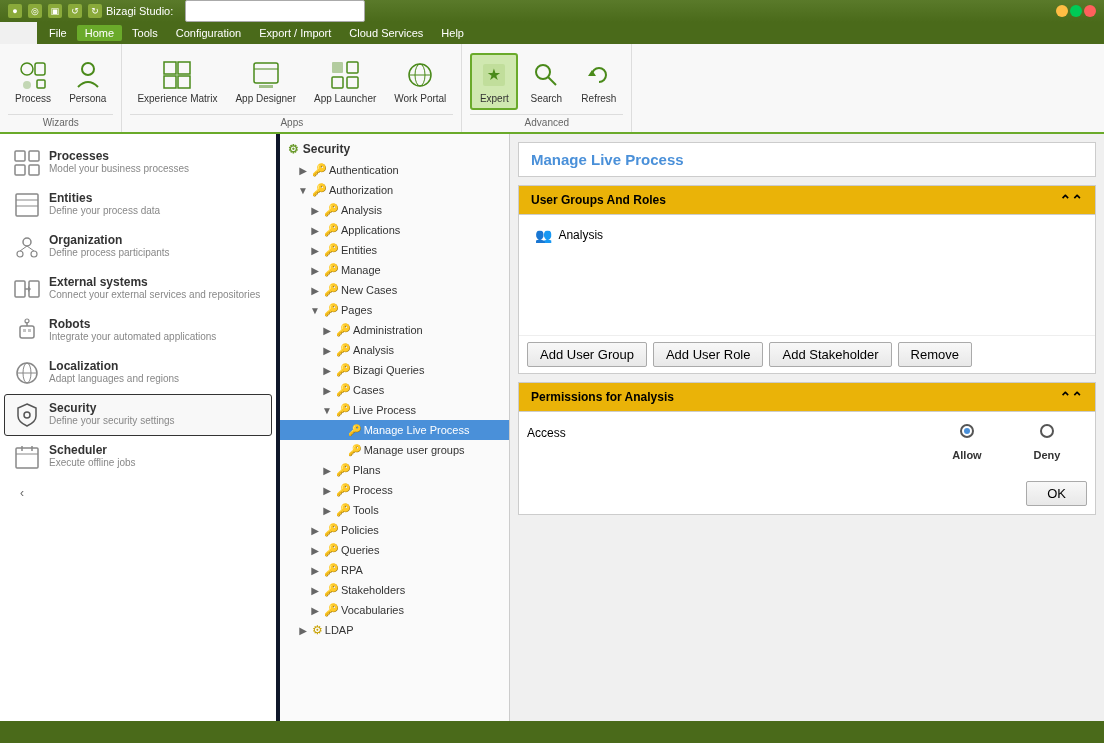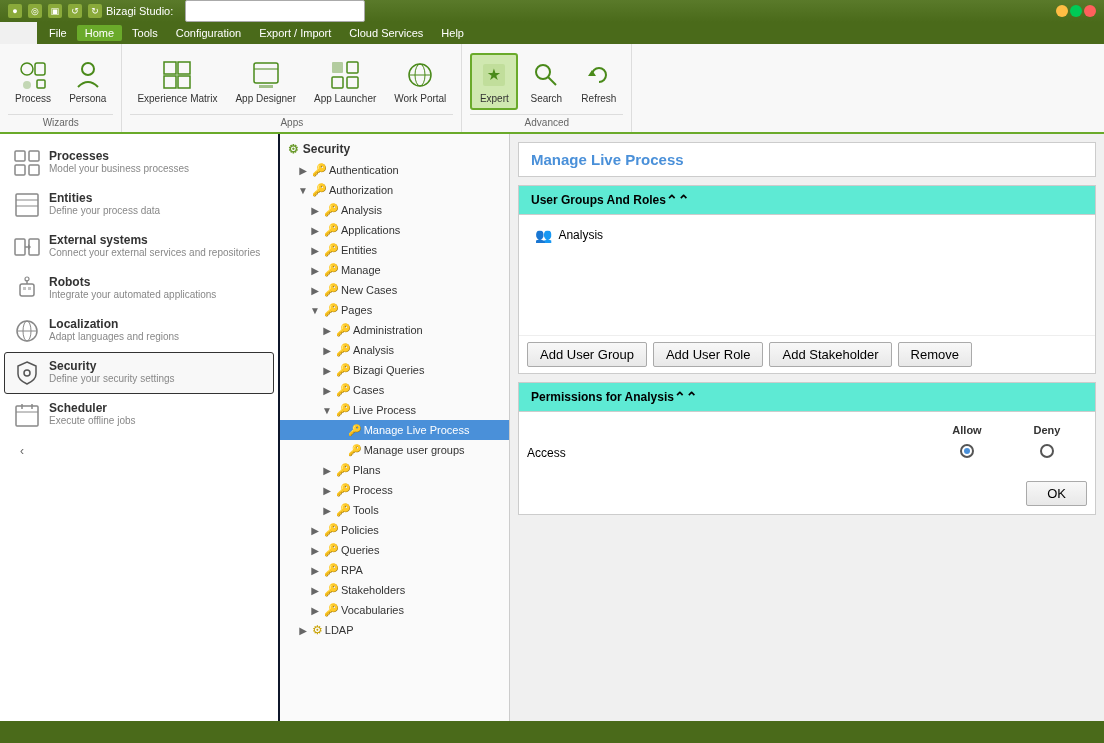--- a/index.html
+++ b/index.html
@@ -111,21 +111,21 @@
     
     .main-container {
       display: flex;
       height: calc(743px - 22px - 22px - 90px - 22px);
     }
 
     
     .left-nav {
       width: 280px;
       background: white;
-      border-right: 2px solid #0f172a;
+      border-right: 4px solid #0f172a;
       overflow-y: auto;
       padding: 8px 4px;
     }
     .nav-item {
       display: flex;
       align-items: flex-start;
       padding: 6px 8px;
       cursor: pointer;
       border-radius: 3px;
       gap: 8px;
@@ -197,22 +197,23 @@
       background: white;
       border: 1px solid #ccc;
     }
     .section-box {
       background: white;
       border: 1px solid #ccc;
     }
     .section-header {
       display: flex;
       align-items: center;
+      justify-content: space-between;
       padding: 6px 12px;
-      background: #5eead4;
+      background: #eab308;
       border-bottom: 1px solid #ccc;
       font-weight: bold;
       font-size: 12px;
     }
     .section-content {
       padding: 8px;
       min-height: 120px;
     }
     .user-group-item {
       display: flex;
@@ -440,20 +441,35 @@
           </svg>
       </div>
       <div class="nav-text">
         <span class="nav-title">Entities</span>
         <span class="nav-desc">Define your process data</span>
       </div>
     </div>
     <div class="nav-item">
       <div class="nav-icon">
         <svg width="26" height="26" viewBox="0 0 26 26">
+            <circle cx="13" cy="8" r="4" fill="none" stroke="#888" stroke-width="1.5"></circle>
+            <circle cx="6" cy="20" r="3" fill="none" stroke="#888" stroke-width="1.2"></circle>
+            <circle cx="20" cy="20" r="3" fill="none" stroke="#888" stroke-width="1.2"></circle>
+            <line x1="13" y1="12" x2="6" y2="17" stroke="#888" stroke-width="1"></line>
+            <line x1="13" y1="12" x2="20" y2="17" stroke="#888" stroke-width="1"></line>
+          </svg>
+      </div>
+      <div class="nav-text">
+        <span class="nav-title">Organization</span>
+        <span class="nav-desc">Define process participants</span>
+      </div>
+    </div>
+    <div class="nav-item">
+      <div class="nav-icon">
+        <svg width="26" height="26" viewBox="0 0 26 26">
             <rect x="1" y="5" width="10" height="16" rx="1" fill="none" stroke="#888" stroke-width="1.5"></rect>
             <rect x="15" y="5" width="10" height="16" rx="1" fill="none" stroke="#888" stroke-width="1.5"></rect>
             <line x1="11" y1="13" x2="15" y2="13" stroke="#888" stroke-width="1.5"></line>
             <polygon points="14,10 17,13 14,16" fill="#888"></polygon>
           </svg>
       </div>
       <div class="nav-text">
         <span class="nav-title">External systems</span>
         <span class="nav-desc">Connect your external services and repositories</span>
       </div>
@@ -693,34 +709,34 @@
     </div>
 
     <div class="section-box">
       <div class="section-header">
         <span>Permissions for Analysis</span>
         <span style="cursor:pointer;font-size:14px;">⌃⌃</span>
       </div>
       <div class="perm-table">
 
         <div class="perm-row">
-          <div class="perm-label"></div>
-          <div class="perm-col perm-header">Allow</div>
-          <div class="perm-col perm-header">Deny</div>
-        </div>
-
-        <div class="perm-row">
           <div class="perm-label">Access</div>
           <div class="perm-col">
             <span class="radio-btn checked"></span>
           </div>
           <div class="perm-col">
             <span class="radio-btn"></span>
           </div>
         </div>
+
+        <div class="perm-row">
+          <div class="perm-label"></div>
+          <div class="perm-col perm-header">Allow</div>
+          <div class="perm-col perm-header">Deny</div>
+        </div>
       </div>
       <div class="ok-row">
         <button class="btn ok-btn">OK</button>
       </div>
     </div>
   </div>
 </div>
 
 <div class="status-bar">
   <span></span>

